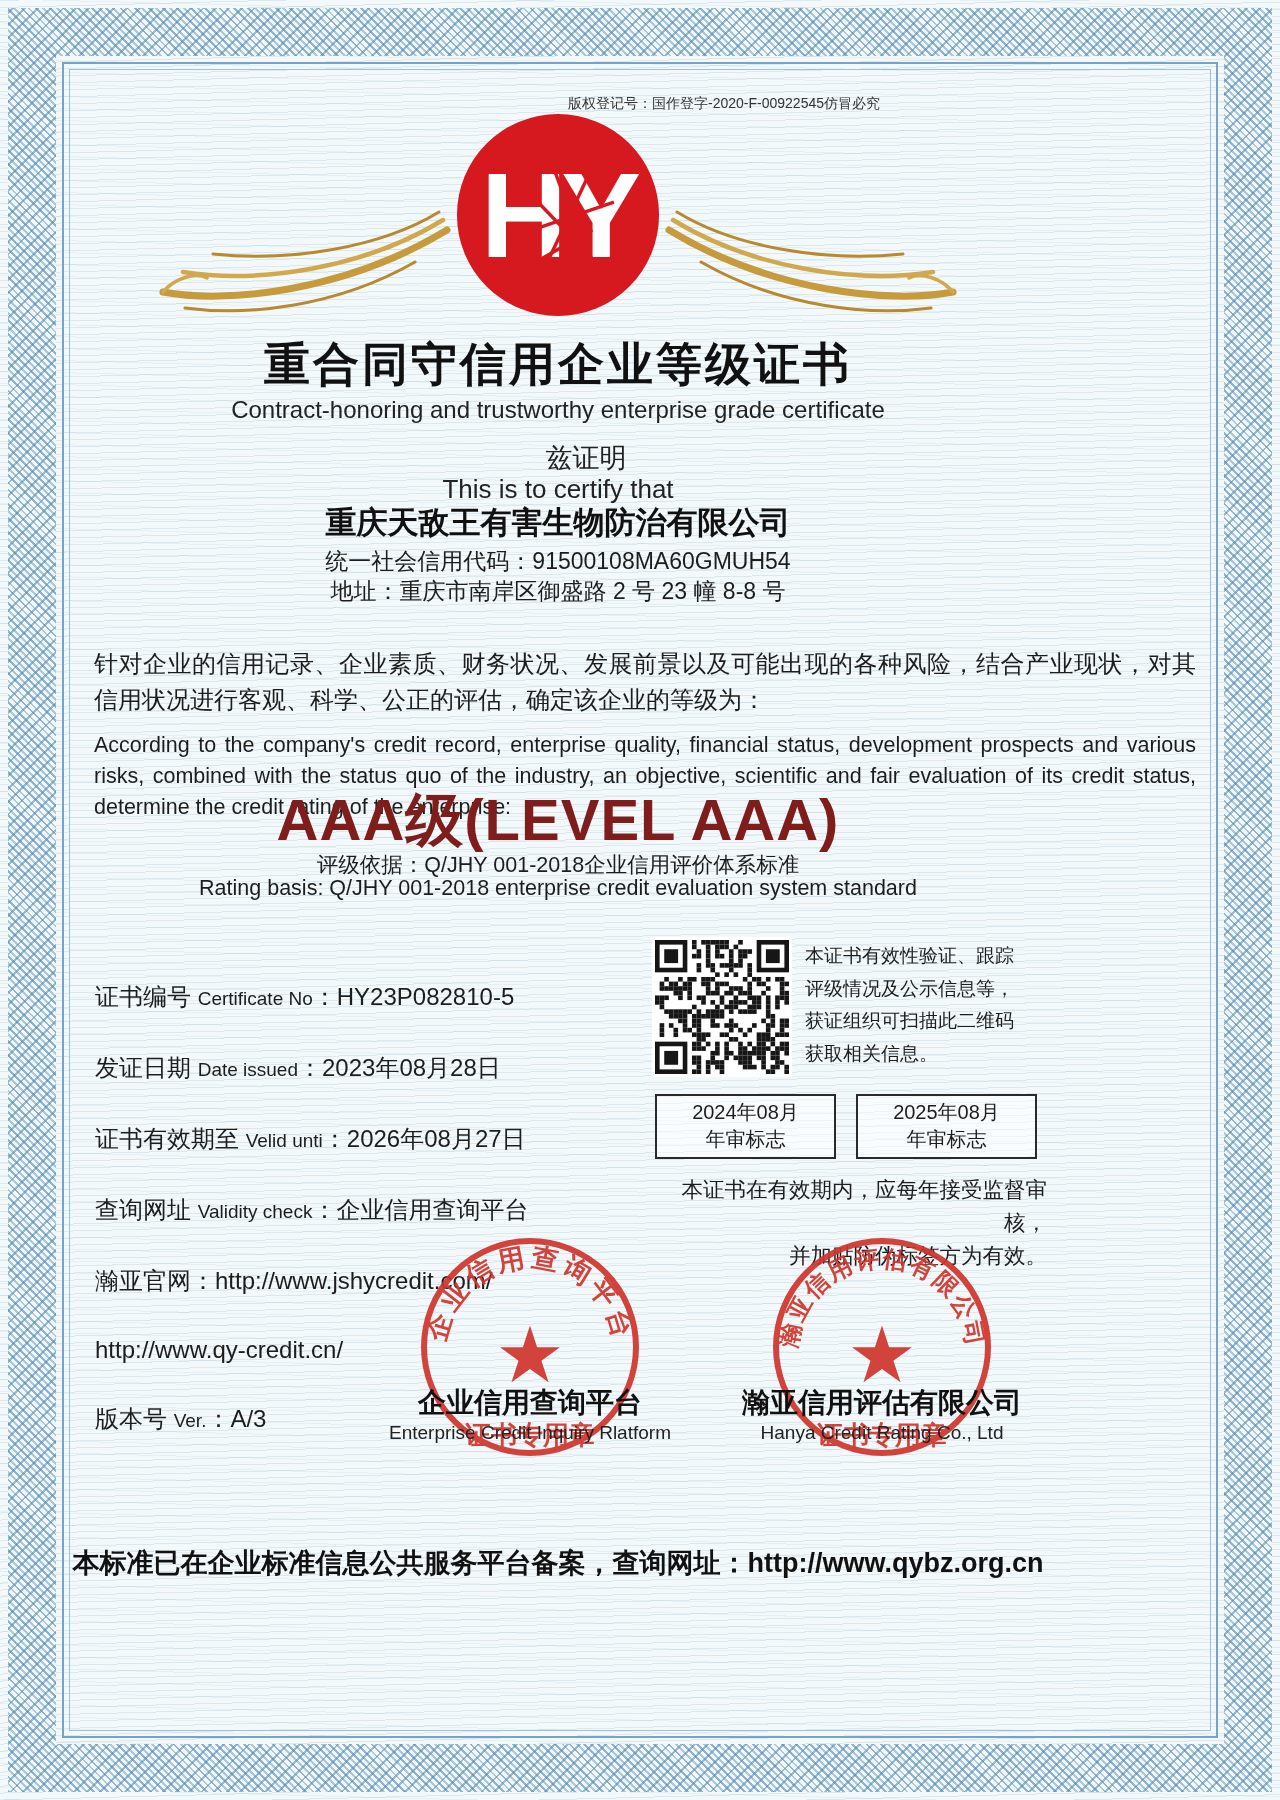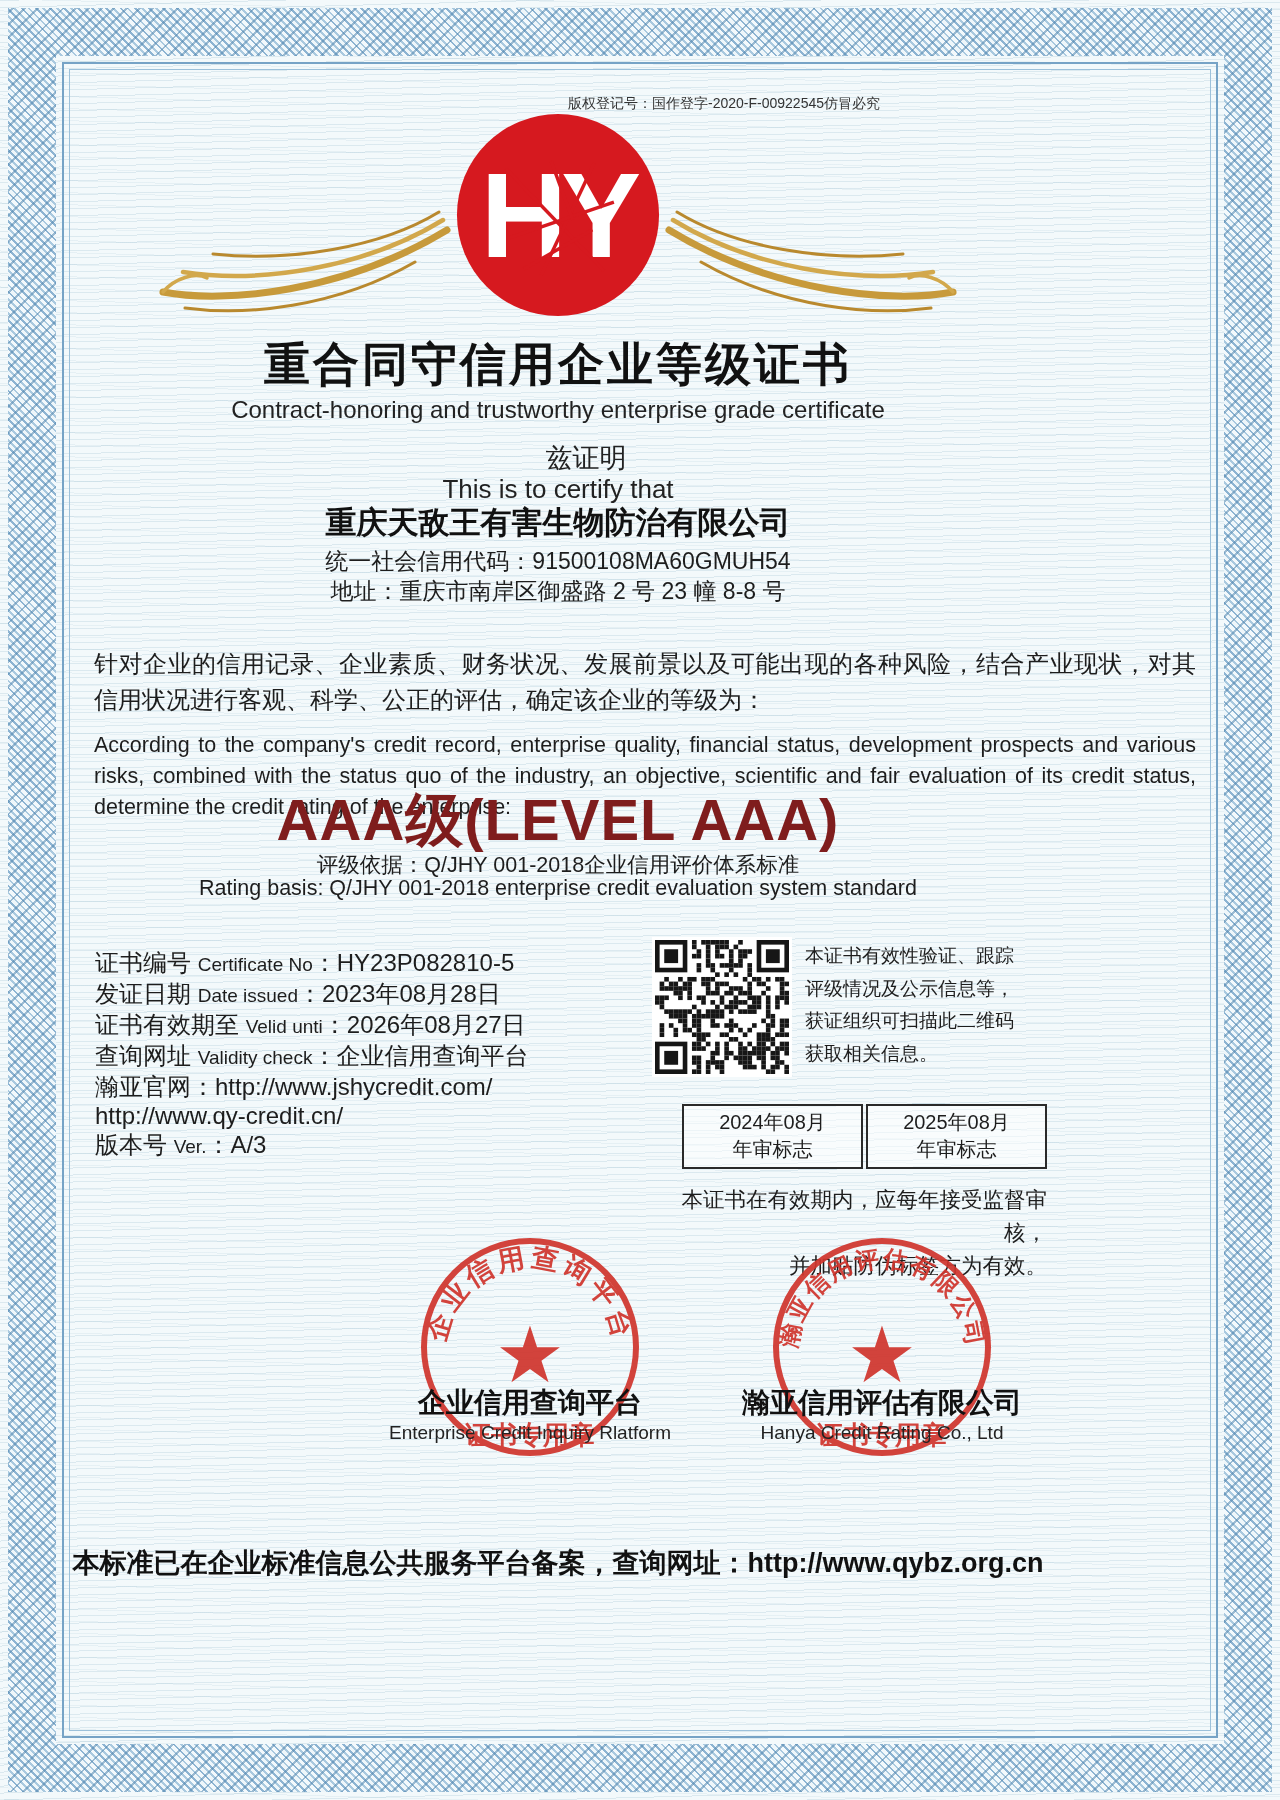--- a/index.html
+++ b/index.html
@@ -46,28 +46,28 @@
 
   .body-block{top:646px;left:94px;width:1102px;}
   .body-zh{font-size:24px;line-height:36px;text-align:justify;}
   .body-en{font-size:21.5px;line-height:31px;margin-top:12px;text-align:justify;}
 
   .rating{top:782px;font-size:58px;font-weight:800;color:#7f1d1d;letter-spacing:1px;}
   .basis-zh{top:850px;font-size:21.5px;}
   .basis-en{top:876px;font-size:21.5px;}
 
   .details-block{top:948px;left:95px;width:565px;font-size:24px;}
-  .detail-row{line-height:29px;white-space:nowrap;}
+  .detail-row{line-height:41px;white-space:nowrap;margin-top:28px;}
   .lab-en{font-size:19px;}
 
   .qr-block{top:940px;left:655px;width:392px;}
   .qr-row{display:flex;align-items:flex-start;}
   .qr-box{width:134px;height:134px;background:#fff;flex:0 0 auto;box-shadow:0 0 0 3px #fff;}
   .qr-note{margin-left:16px;font-size:19px;line-height:32.5px;white-space:nowrap;}
-  .audit-row{display:flex;gap:3px;margin-top:30px;justify-content:flex-end;}
+  .audit-row{display:flex;gap:20px;margin-top:20px;}
   .audit-box{width:177px;height:58px;border:2px solid #2a2a2a;background:rgba(255,255,255,.5);
     text-align:center;font-size:20px;line-height:27px;padding-top:3px;}
   .validity{margin-top:15px;font-size:21.5px;line-height:33px;text-align:right;}
 
   .seal-group{top:1232px;width:400px;height:255px;}
   .seal-left{left:330px;}
   .seal-right{left:682px;}
   .seal-svg{position:absolute;top:0;left:50%;transform:translateX(-50%);opacity:.92;}
   .org-zh{position:absolute;top:152px;width:100%;text-align:center;font-size:28px;font-weight:700;color:#111;z-index:3;}
   .org-en{position:absolute;top:190px;width:100%;text-align:center;font-size:19px;color:#222;z-index:3;}

